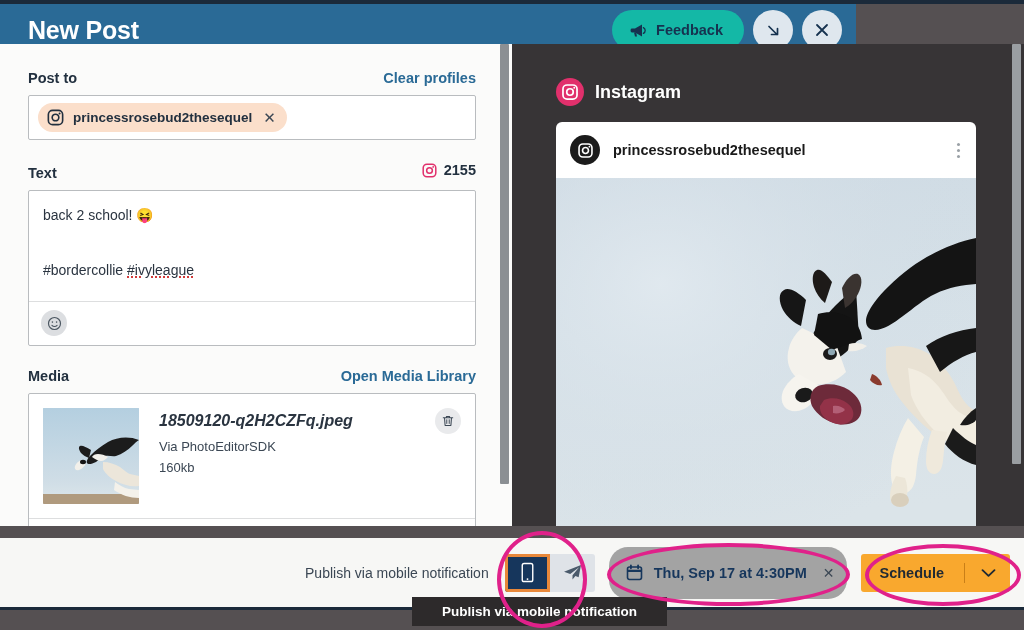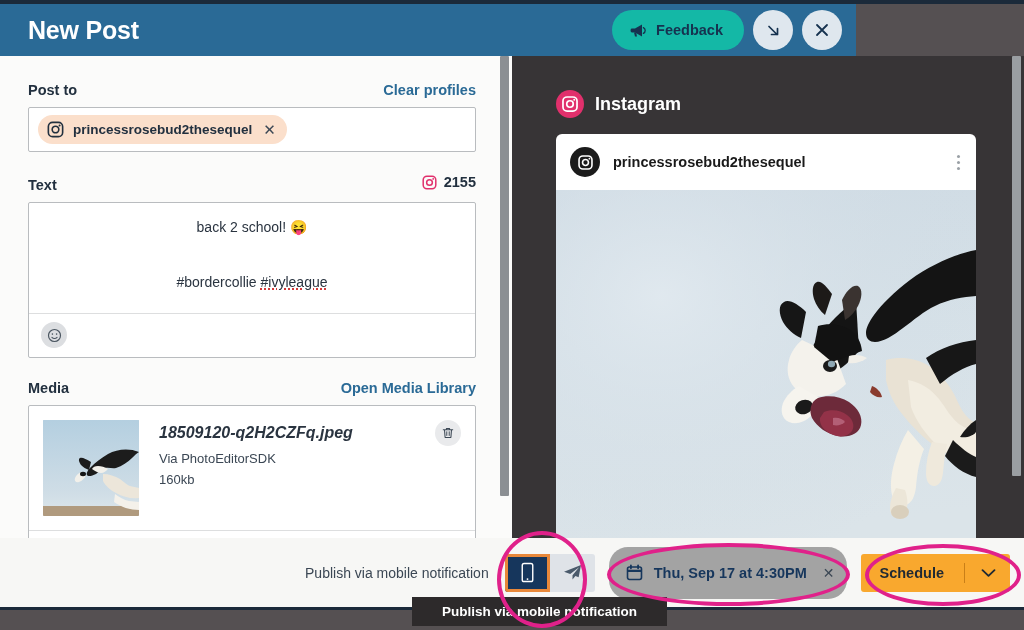--- a/index.html
+++ b/index.html
@@ -60,21 +60,21 @@
     background: #dfe7ee;
     border: none;
     display: flex; align-items: center; justify-content: center;
     cursor: pointer;
     color: #16324f;
   }
 
   
   .body-area {
     position: absolute;
-    top: 56px; left: 0;
+    top: 44px; left: 0;
     width: 1024px; height: 482px;
   }
 
   
   .left-pane {
     position: absolute; top: 0; left: 0;
     width: 512px; height: 482px;
     background: #fbfbfa;
     overflow: hidden;
   }
@@ -128,21 +128,20 @@
     background: #fff;
     border-radius: 2px;
     margin-bottom: 22px;
   }
   .text-area {
     height: 110px;
     padding: 14px 14px 0 14px;
     font-size: 14px;
     color: #2a3440;
     line-height: 1.5;
-    text-align: center;
   }
   .text-line2 { margin-top: 34px; }
   .spell {
     text-decoration: underline;
     text-decoration-style: dotted;
     text-decoration-color: #d23b3b;
     text-decoration-thickness: 1.5px;
     text-underline-offset: 2px;
   }
   .text-toolbar {

